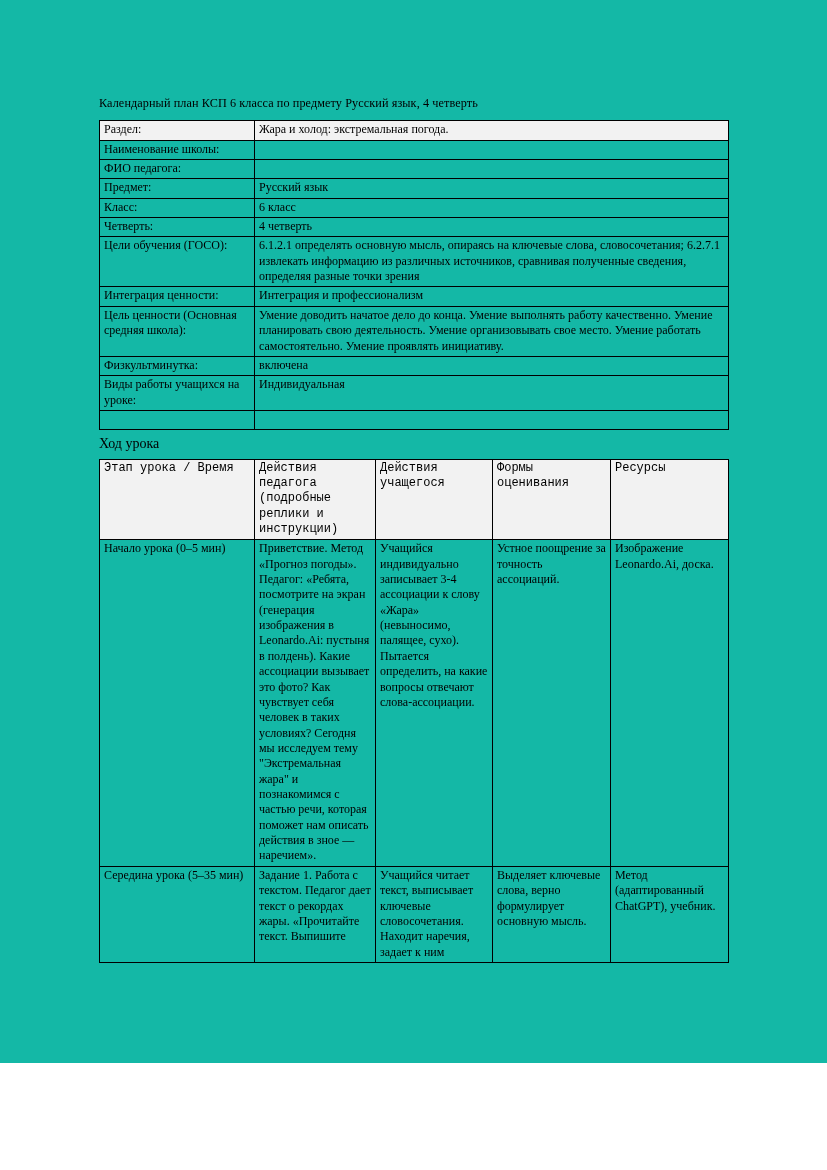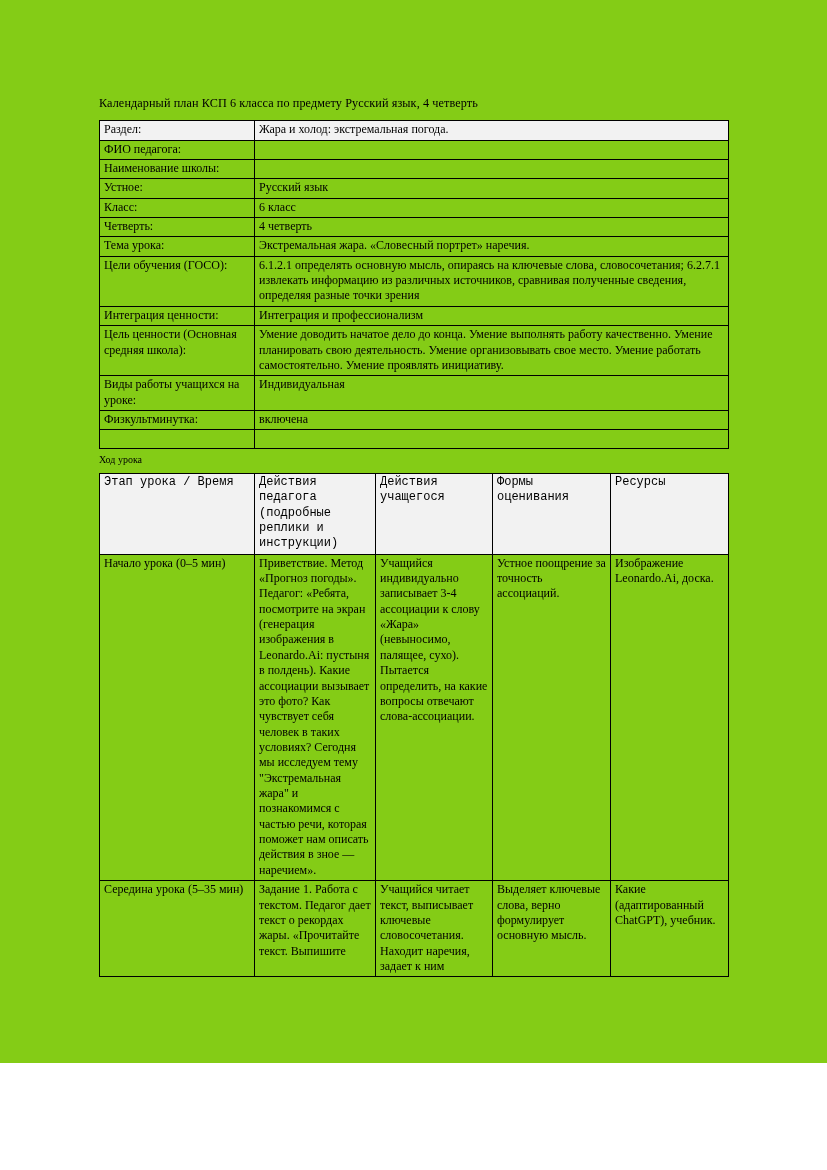--- a/index.html
+++ b/index.html
@@ -14,36 +14,36 @@
     font-family: "Liberation Serif", "DejaVu Serif", serif;
     color: #000000;
     overflow: hidden;
     position: relative;
   }
   .page {
     position: absolute;
     left: 0; top: 0;
     width: 827px;
     height: 1170px;
-    background: #84cc16;
+    background: #14b8a6;
   }
   .content {
     position: absolute;
     left: 99px;
     top: 96px;
     width: 629px;
   }
   .doc-title {
     font-size: 12.2px;
     line-height: 1.25;
     margin: 0 0 9px 0;
     letter-spacing: 0.1px;
   }
   .section-label {
-    font-size: 10px;
+    font-size: 14px;
     line-height: 1.25;
     margin: 5px 0 6px 0;
   }
   table {
     border-collapse: collapse;
     width: 629px;
     table-layout: fixed;
     font-size: 12px;
   }
   table td {
@@ -97,62 +97,58 @@
       <colgroup>
         <col class="c-label">
         <col class="c-value">
       </colgroup>
       <tbody>
         <tr class="shaded">
           <td>Раздел:</td>
           <td>Жара и холод: экстремальная погода.</td>
         </tr>
         <tr>
+          <td>Наименование школы:</td>
+          <td></td>
+        </tr>
+        <tr>
           <td>ФИО педагога:</td>
           <td></td>
         </tr>
         <tr>
-          <td>Наименование школы:</td>
-          <td></td>
-        </tr>
-        <tr>
-          <td>Устное:</td>
+          <td>Предмет:</td>
           <td>Русский язык</td>
         </tr>
         <tr>
           <td>Класс:</td>
           <td>6 класс</td>
         </tr>
         <tr>
           <td>Четверть:</td>
           <td>4 четверть</td>
-        </tr>
-        <tr>
-          <td>Тема урока:</td>
-          <td>Экстремальная жара. «Словесный портрет» наречия.</td>
         </tr>
         <tr>
           <td>Цели обучения (ГОСО):</td>
           <td>6.1.2.1 определять основную мысль, опираясь на ключевые слова, словосочетания; 6.2.7.1 извлекать информацию из различных источников, сравнивая полученные сведения, определяя разные точки зрения</td>
         </tr>
         <tr>
           <td>Интеграция ценности:</td>
           <td>Интеграция и профессионализм</td>
         </tr>
         <tr>
           <td>Цель ценности (Основная средняя школа):</td>
           <td>Умение доводить начатое дело до конца. Умение выполнять работу качественно. Умение планировать свою деятельность. Умение организовывать свое место. Умение работать самостоятельно. Умение проявлять инициативу.</td>
         </tr>
         <tr>
+          <td>Физкультминутка:</td>
+          <td>включена</td>
+        </tr>
+        <tr>
           <td>Виды работы учащихся на уроке:</td>
           <td>Индивидуальная</td>
-        </tr>
-        <tr>
-          <td>Физкультминутка:</td>
-          <td>включена</td>
         </tr>
         <tr>
           <td class="empty-cell"></td>
           <td class="empty-cell"></td>
         </tr>
       </tbody>
     </table>
 
     <p class="section-label">Ход урока</p>
 
@@ -179,21 +175,21 @@
           <td>Приветствие. Метод «Прогноз погоды». Педагог: «Ребята, посмотрите на экран (генерация изображения в Leonardo.Ai: пустыня в полдень). Какие ассоциации вызывает это фото? Как чувствует себя человек в таких условиях? Сегодня мы исследуем тему "Экстремальная жара" и познакомимся с частью речи, которая поможет нам описать действия в зное — наречием».</td>
           <td>Учащийся индивидуально записывает 3-4 ассоциации к слову «Жара» (невыносимо, палящее, сухо). Пытается определить, на какие вопросы отвечают слова-ассоциации.</td>
           <td>Устное поощрение за точность ассоциаций.</td>
           <td>Изображение Leonardo.Ai, доска.</td>
         </tr>
         <tr>
           <td>Середина урока (5–35 мин)</td>
           <td>Задание 1. Работа с текстом. Педагог дает текст о рекордах жары. «Прочитайте текст. Выпишите</td>
           <td>Учащийся читает текст, выписывает ключевые словосочетания. Находит наречия, задает к ним</td>
           <td>Выделяет ключевые слова, верно формулирует основную мысль.</td>
-          <td>Какие (адаптированный ChatGPT), учебник.</td>
+          <td>Метод (адаптированный ChatGPT), учебник.</td>
         </tr>
       </tbody>
     </table>
 
   </div>
 
   <div class="page-clip"></div>
 </div>
 
 </body></html>

